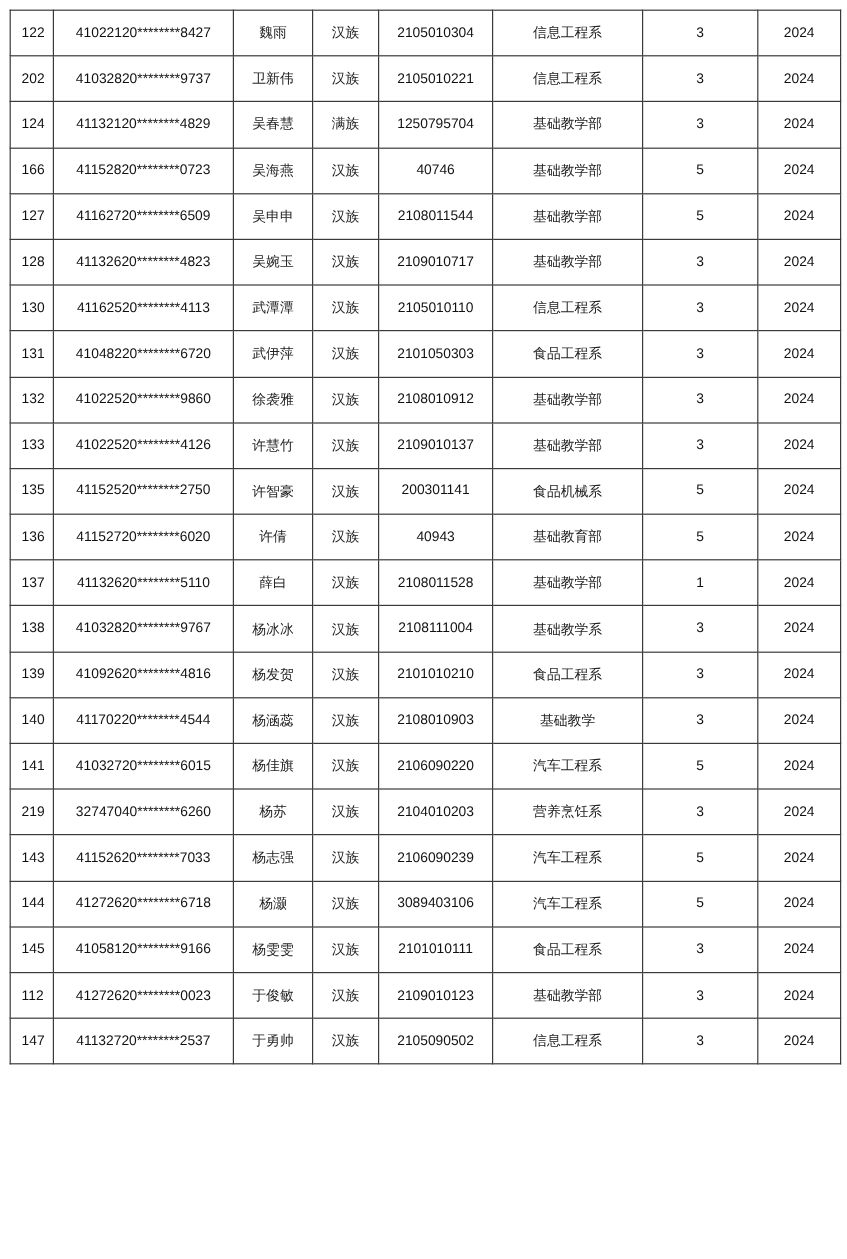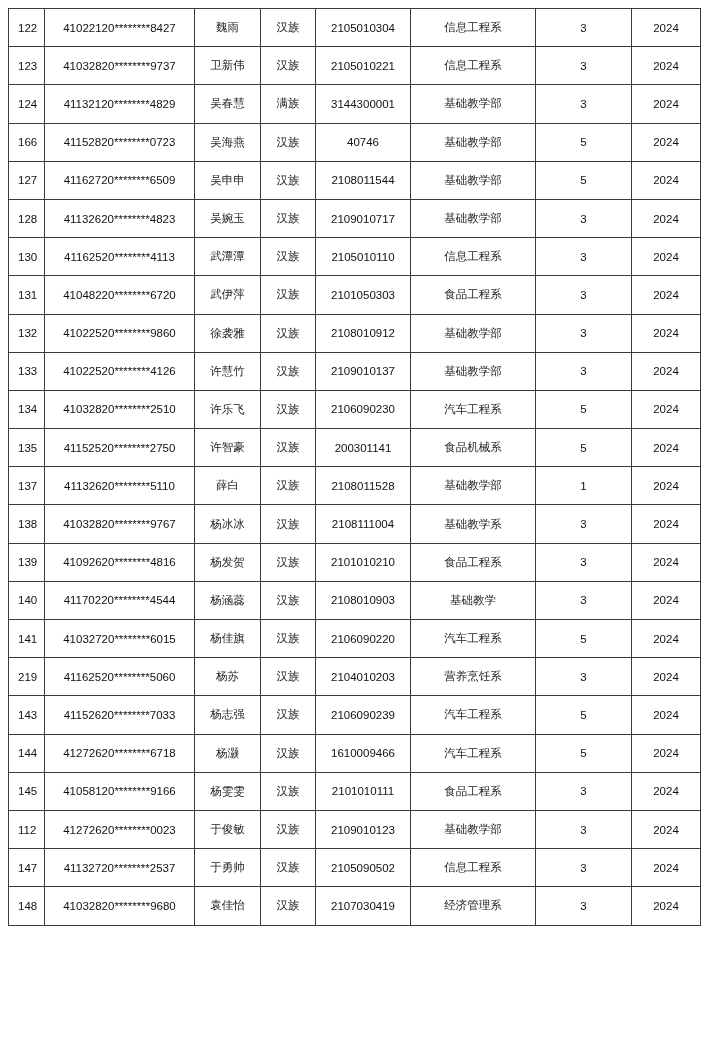--- a/index.html
+++ b/index.html
@@ -82,36 +82,36 @@
     <td class="c-id">41022120********8427</td>
     <td class="c-name">魏雨</td>
     <td class="c-eth">汉族</td>
     <td class="c-stu">2105010304</td>
     <td class="c-dept">信息工程系</td>
     <td class="c-num">3</td>
     <td class="c-year">2024</td>
   </tr>
 
   <tr>
-    <td class="c-idx">123</td>
+    <td class="c-idx">202</td>
     <td class="c-id">41032820********9737</td>
     <td class="c-name">卫新伟</td>
     <td class="c-eth">汉族</td>
     <td class="c-stu">2105010221</td>
     <td class="c-dept">信息工程系</td>
     <td class="c-num">3</td>
     <td class="c-year">2024</td>
   </tr>
 
   <tr>
     <td class="c-idx">124</td>
     <td class="c-id">41132120********4829</td>
     <td class="c-name">吴春慧</td>
     <td class="c-eth">满族</td>
-    <td class="c-stu">3144300001</td>
+    <td class="c-stu">1250795704</td>
     <td class="c-dept">基础教学部</td>
     <td class="c-num">3</td>
     <td class="c-year">2024</td>
   </tr>
 
   <tr>
     <td class="c-idx">166</td>
     <td class="c-id">41152820********0723</td>
     <td class="c-name">吴海燕</td>
     <td class="c-eth">汉族</td>
@@ -182,42 +182,42 @@
     <td class="c-idx">133</td>
     <td class="c-id">41022520********4126</td>
     <td class="c-name">许慧竹</td>
     <td class="c-eth">汉族</td>
     <td class="c-stu">2109010137</td>
     <td class="c-dept">基础教学部</td>
     <td class="c-num">3</td>
     <td class="c-year">2024</td>
   </tr>
 
-  <tr>
-    <td class="c-idx">134</td>
-    <td class="c-id">41032820********2510</td>
-    <td class="c-name">许乐飞</td>
-    <td class="c-eth">汉族</td>
-    <td class="c-stu">2106090230</td>
-    <td class="c-dept">汽车工程系</td>
-    <td class="c-num">5</td>
-    <td class="c-year">2024</td>
-  </tr>
 
   <tr>
     <td class="c-idx">135</td>
     <td class="c-id">41152520********2750</td>
     <td class="c-name">许智豪</td>
     <td class="c-eth">汉族</td>
     <td class="c-stu">200301141</td>
     <td class="c-dept">食品机械系</td>
     <td class="c-num">5</td>
     <td class="c-year">2024</td>
   </tr>
 
+  <tr>
+    <td class="c-idx">136</td>
+    <td class="c-id">41152720********6020</td>
+    <td class="c-name">许倩</td>
+    <td class="c-eth">汉族</td>
+    <td class="c-stu">40943</td>
+    <td class="c-dept">基础教育部</td>
+    <td class="c-num">5</td>
+    <td class="c-year">2024</td>
+  </tr>
 
   <tr>
     <td class="c-idx">137</td>
     <td class="c-id">41132620********5110</td>
     <td class="c-name">薛白</td>
     <td class="c-eth">汉族</td>
     <td class="c-stu">2108011528</td>
     <td class="c-dept">基础教学部</td>
     <td class="c-num">1</td>
     <td class="c-year">2024</td>
@@ -262,21 +262,21 @@
     <td class="c-name">杨佳旗</td>
     <td class="c-eth">汉族</td>
     <td class="c-stu">2106090220</td>
     <td class="c-dept">汽车工程系</td>
     <td class="c-num">5</td>
     <td class="c-year">2024</td>
   </tr>
 
   <tr>
     <td class="c-idx">219</td>
-    <td class="c-id">41162520********5060</td>
+    <td class="c-id">32747040********6260</td>
     <td class="c-name">杨苏</td>
     <td class="c-eth">汉族</td>
     <td class="c-stu">2104010203</td>
     <td class="c-dept">营养烹饪系</td>
     <td class="c-num">3</td>
     <td class="c-year">2024</td>
   </tr>
 
   <tr>
     <td class="c-idx">143</td>
@@ -287,21 +287,21 @@
     <td class="c-dept">汽车工程系</td>
     <td class="c-num">5</td>
     <td class="c-year">2024</td>
   </tr>
 
   <tr>
     <td class="c-idx">144</td>
     <td class="c-id">41272620********6718</td>
     <td class="c-name">杨灏</td>
     <td class="c-eth">汉族</td>
-    <td class="c-stu">1610009466</td>
+    <td class="c-stu">3089403106</td>
     <td class="c-dept">汽车工程系</td>
     <td class="c-num">5</td>
     <td class="c-year">2024</td>
   </tr>
 
   <tr>
     <td class="c-idx">145</td>
     <td class="c-id">41058120********9166</td>
     <td class="c-name">杨雯雯</td>
     <td class="c-eth">汉族</td>
@@ -326,25 +326,15 @@
     <td class="c-idx">147</td>
     <td class="c-id">41132720********2537</td>
     <td class="c-name">于勇帅</td>
     <td class="c-eth">汉族</td>
     <td class="c-stu">2105090502</td>
     <td class="c-dept">信息工程系</td>
     <td class="c-num">3</td>
     <td class="c-year">2024</td>
   </tr>
 
-  <tr>
-    <td class="c-idx">148</td>
-    <td class="c-id">41032820********9680</td>
-    <td class="c-name">袁佳怡</td>
-    <td class="c-eth">汉族</td>
-    <td class="c-stu">2107030419</td>
-    <td class="c-dept">经济管理系</td>
-    <td class="c-num">3</td>
-    <td class="c-year">2024</td>
-  </tr>
 </tbody>
   </table>
 </div>
 
 </body></html>

